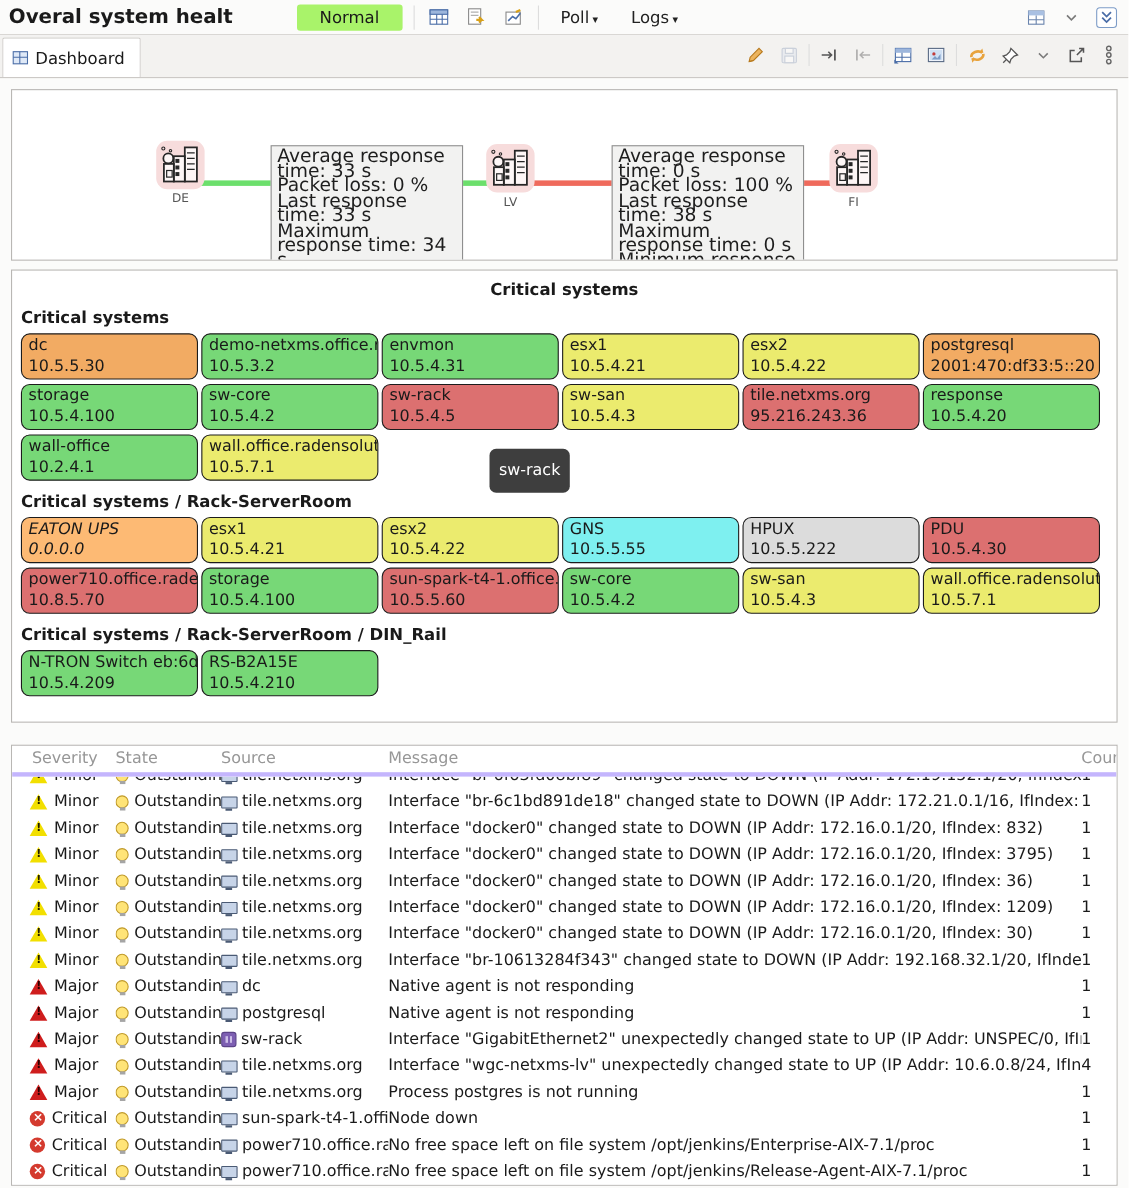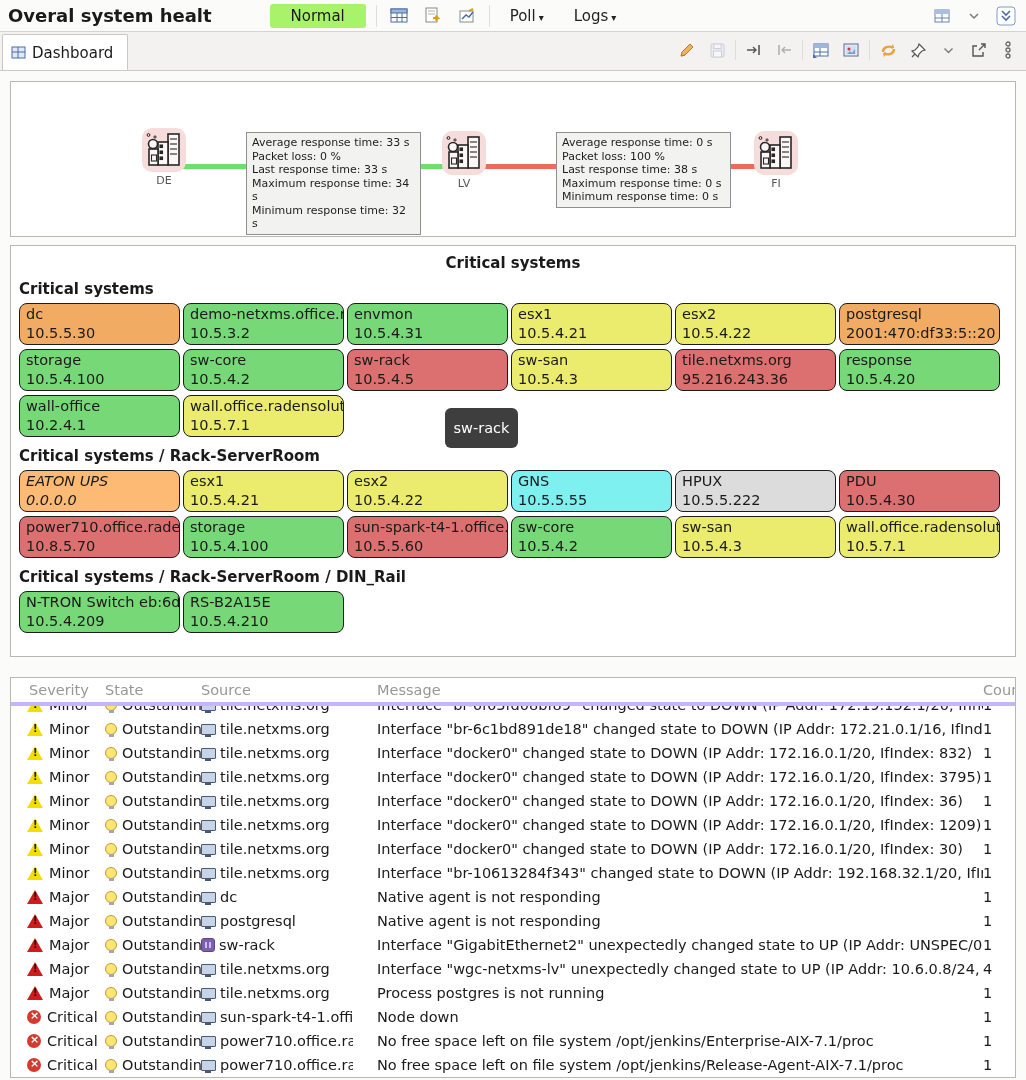--- a/index.html
+++ b/index.html
@@ -32,21 +32,21 @@
   .content { padding:10px 10px 0 10px; background:#fbfbfa; height:1009px; }
   .panel { background:#fff; border:1px solid #b9b7b4; }
 
   
   .map-panel { position:relative; height:156px; margin-bottom:8px; overflow:hidden; }
   .map-link { position:absolute; height:5px; top:82px; }
   .map-node { position:absolute; width:50px; text-align:center; }
   .map-node .bldg { display:block; margin:0 auto; }
   .map-node .nlabel { font-size:11px; color:#555; margin-top:1px; }
   .map-tooltip { position:absolute; top:50px; width:175px; background:#f2f2f1; border:1px solid #8f8f8f;
-                 padding:3px 5px; font-size:11px; line-height:13.5px; color:#1d1d1d; }
+                 padding:3px 5px; font-size:17px; line-height:13.5px; color:#1d1d1d; }
 
   
   .crit-panel { position:relative; height:412px; margin-bottom:20px; padding:6px 8px; overflow:hidden; }
   .crit-title { text-align:center; font-weight:bold; font-size:15px; margin:2px 0 8px 0; }
   .crit-section-title { font-weight:bold; font-size:15px; margin:6px 0 5px 0; }
   .box-grid { display:flex; flex-wrap:wrap; }
   .node-box { width:161px; height:42px; margin:0 3px 4px 0; border:1px solid #1c1c1c; border-radius:8px;
               padding:1px 6px; font-size:14.5px; line-height:19px; overflow:hidden; white-space:nowrap; }
   .overlay-tip { position:absolute; left:434px; top:162px; width:73px; height:40px; background:#3e3e3e;
                  color:#fff; border-radius:6px; display:flex; align-items:center; justify-content:center;
@@ -55,21 +55,21 @@
   
   .alarm-panel { height:401px; overflow:hidden; display:flex; flex-direction:column; }
   .alarm-header { display:flex; align-items:center; height:28px; font-size:14.5px; color:#979797;
                   border-bottom:4px solid #c4b5fd; background:#fff; position:relative; z-index:3; }
   .alarm-rows { overflow:hidden; flex:1; }
   .alarm-row { display:flex; align-items:center; height:24px; font-size:14.5px; background:#fff; }
   .partial-row { margin-top:-13px; }
   .col-sev { width:94px; padding-left:16px; display:flex; align-items:center; overflow:hidden; white-space:nowrap; }
   .col-state { width:96px; display:flex; align-items:center; overflow:hidden; white-space:nowrap; }
   .col-src { width:152px; display:flex; align-items:center; overflow:hidden; white-space:nowrap; }
-  .col-msg { flex:1; overflow:hidden; white-space:nowrap; padding-right:6px;margin-left:24px; }
+  .col-msg { flex:1; overflow:hidden; white-space:nowrap; padding-right:6px; }
   .col-cnt { width:32px; text-align:left; overflow:hidden; white-space:nowrap; }
   .alarm-header .col-sev { padding-left:18px; }
 
   
   .sev-icon { display:inline-block; margin-right:6px; flex:none; }
   .sev-minor { width:0; height:0; border-left:8px solid transparent; border-right:8px solid transparent;
                border-bottom:14px solid #f2df00; position:relative; }
   .sev-minor::after { content:"!"; position:absolute; left:-2px; top:1px; font-size:10px; font-weight:bold; color:#201c00; }
   .sev-major { width:0; height:0; border-left:8px solid transparent; border-right:8px solid transparent;
                border-bottom:14px solid #cf1d1d; position:relative; }

